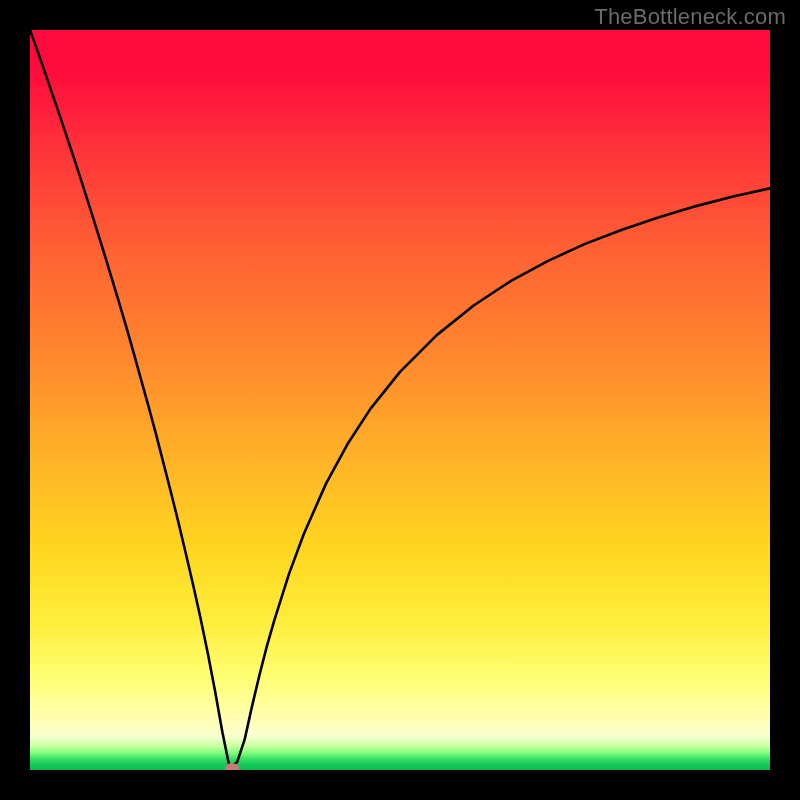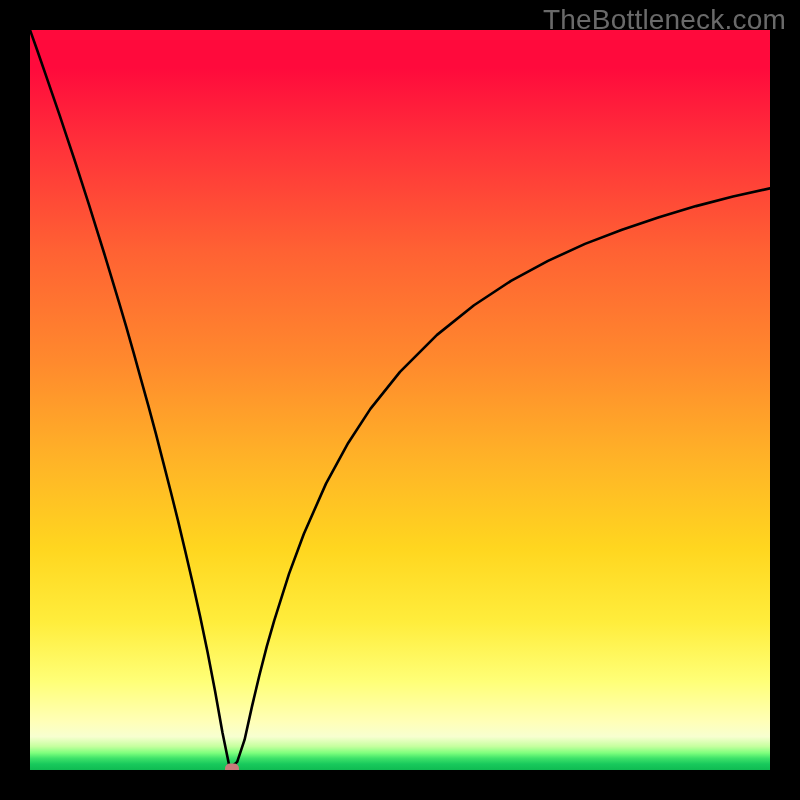--- a/index.html
+++ b/index.html
@@ -15,21 +15,21 @@
     position: relative;
     width: 800px;
     height: 800px;
     background: #000;
   }
   .watermark {
     position: absolute;
     top: 4px;
     right: 14px;
     color: #6a6a6a;
-    font-size: 28px;
+    font-size: 22px;
     font-weight: 500;
     letter-spacing: 0.2px;
     z-index: 50;
   }
   .plot {
     position: absolute;
     left: 30px;
     top: 30px;
     width: 740px;   
     height: 740px;

